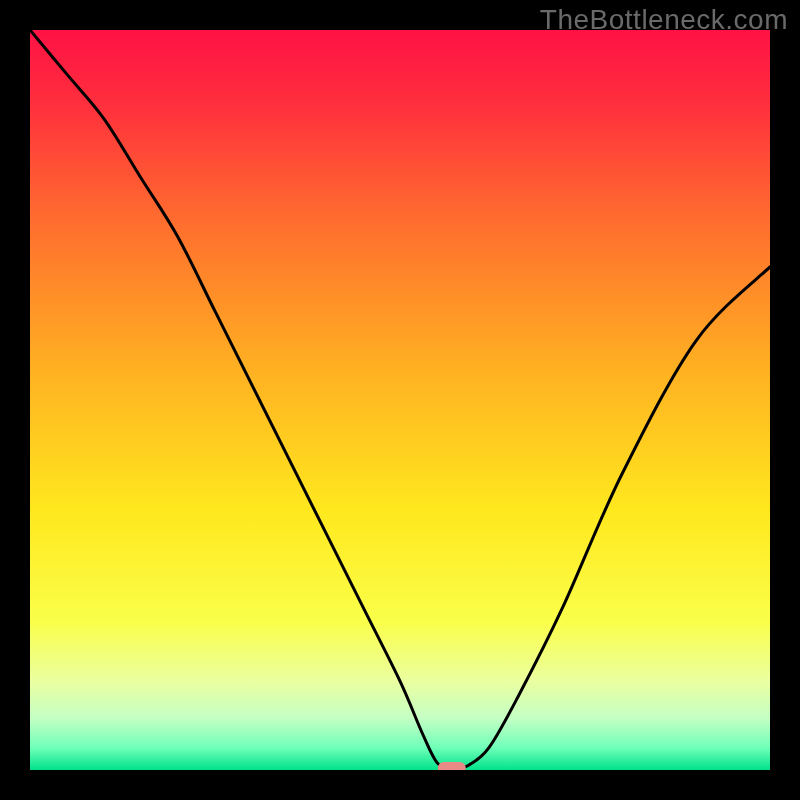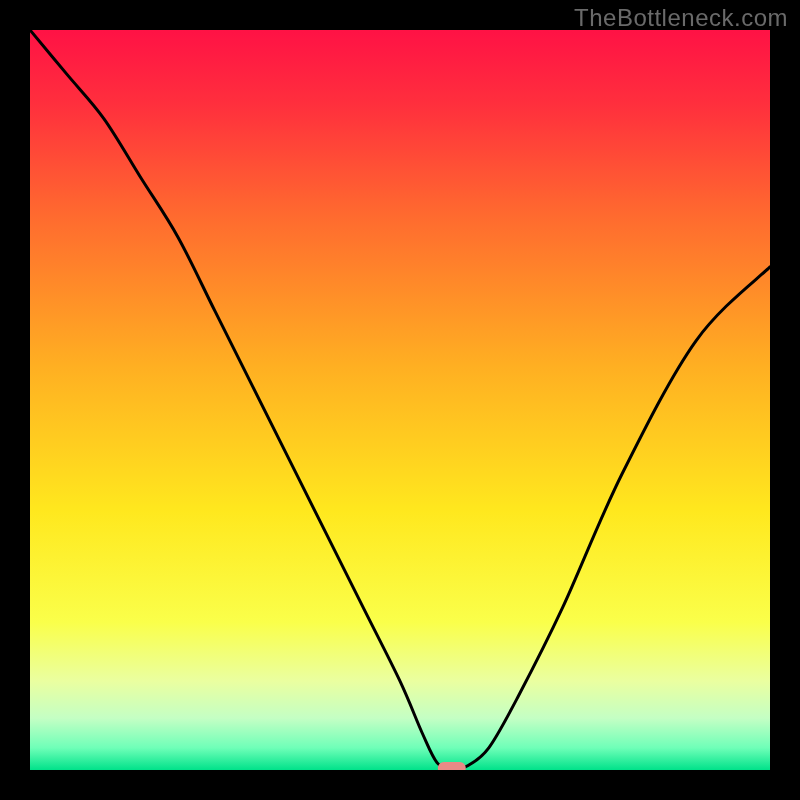--- a/index.html
+++ b/index.html
@@ -15,21 +15,21 @@
     position: relative;
     width: 800px;
     height: 800px;
     background: #000;
   }
   .watermark {
     position: absolute;
     top: 4px;
     right: 12px;
     color: #6a6a6a;
-    font-size: 24px;
+    font-size: 28px;
     font-weight: 400;
     letter-spacing: 0.5px;
     z-index: 10;
   }
   .plot {
     position: absolute;
     left: 30px;
     top: 30px;
     width: 740px;
     height: 740px;

